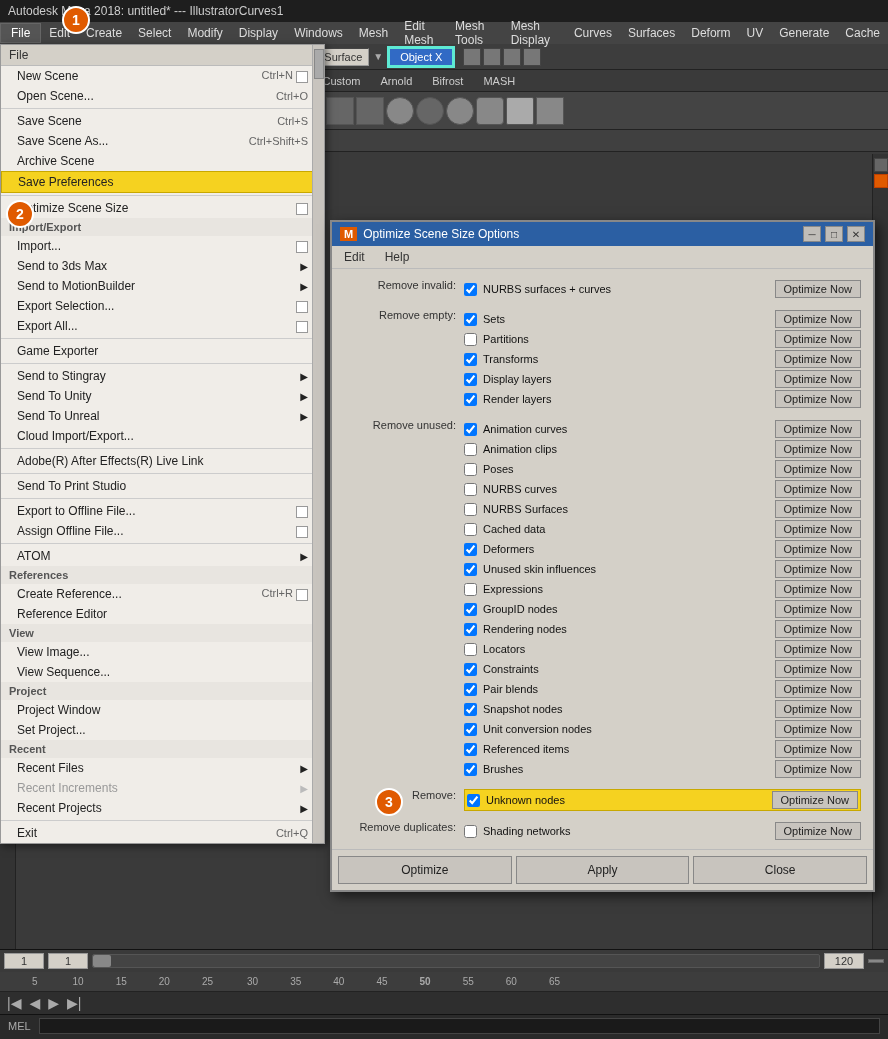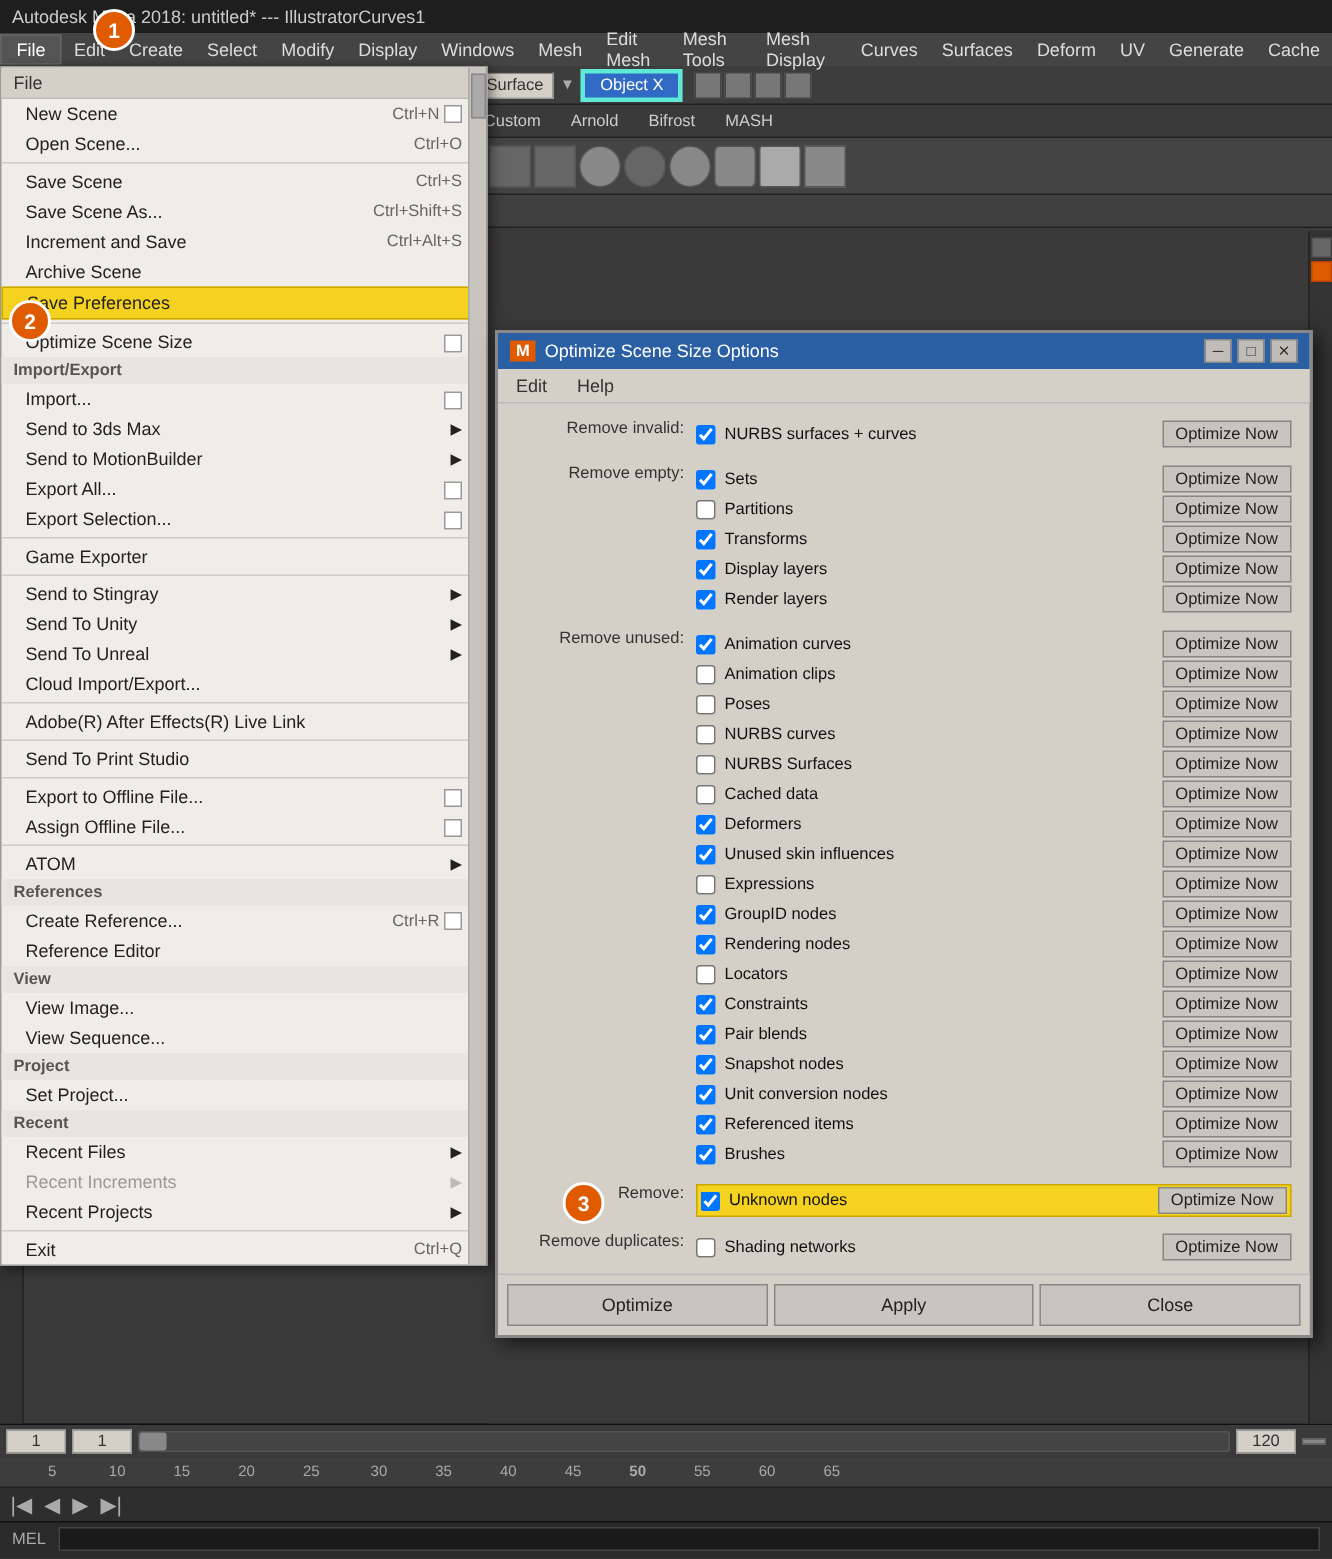--- a/index.html
+++ b/index.html
@@ -277,24 +277,20 @@
   <div class="menu-item separator" style="height:1px;padding:0;"></div>
   <div class="menu-item">
     <span>Save Scene</span>
     <span class="shortcut">Ctrl+S</span>
   </div>
   <div class="menu-item">
     <span>Save Scene As...</span>
     <span class="shortcut">Ctrl+Shift+S</span>
   </div>
   <div class="menu-item">
-    <span>Increment and Save</span>
-    <span class="shortcut">Ctrl+Alt+S</span>
-  </div>
-  <div class="menu-item">
     <span>Archive Scene</span>
   </div>
   <div class="menu-item" style="background:#f5d220;border:1px solid #c8a800;">
     <span>Save Preferences</span>
   </div>
   <div class="menu-item separator" style="height:1px;padding:0;"></div>
   <div class="menu-item">
     <span>Optimize Scene Size</span>
     <span><span style="display:inline-block;width:12px;height:12px;border:1px solid #999;background:#fff;vertical-align:middle;"></span></span>
   </div>
@@ -305,27 +301,27 @@
   </div>
   <div class="menu-item">
     <span>Send to 3ds Max</span>
     <span class="arrow">▶</span>
   </div>
   <div class="menu-item">
     <span>Send to MotionBuilder</span>
     <span class="arrow">▶</span>
   </div>
   <div class="menu-item">
+    <span>Export Selection...</span>
+    <span><span style="display:inline-block;width:12px;height:12px;border:1px solid #999;background:#fff;vertical-align:middle;"></span></span>
+  </div>
+  <div class="menu-item">
     <span>Export All...</span>
     <span><span style="display:inline-block;width:12px;height:12px;border:1px solid #999;background:#fff;vertical-align:middle;"></span></span>
   </div>
-  <div class="menu-item">
-    <span>Export Selection...</span>
-    <span><span style="display:inline-block;width:12px;height:12px;border:1px solid #999;background:#fff;vertical-align:middle;"></span></span>
-  </div>
   <div class="menu-item separator" style="height:1px;padding:0;"></div>
   <div class="menu-item">
     <span>Game Exporter</span>
   </div>
   <div class="menu-item separator" style="height:1px;padding:0;"></div>
   <div class="menu-item">
     <span>Send to Stingray</span>
     <span class="arrow">▶</span>
   </div>
   <div class="menu-item">
@@ -370,20 +366,23 @@
     <span>Reference Editor</span>
   </div>
   <div class="section-label">View</div>
   <div class="menu-item">
     <span>View Image...</span>
   </div>
   <div class="menu-item">
     <span>View Sequence...</span>
   </div>
   <div class="section-label">Project</div>
+  <div class="menu-item">
+    <span>Project Window</span>
+  </div>
   <div class="menu-item">
     <span>Set Project...</span>
   </div>
   <div class="section-label">Recent</div>
   <div class="menu-item">
     <span>Recent Files</span>
     <span class="arrow">▶</span>
   </div>
   <div class="menu-item disabled">
     <span>Recent Increments</span>

